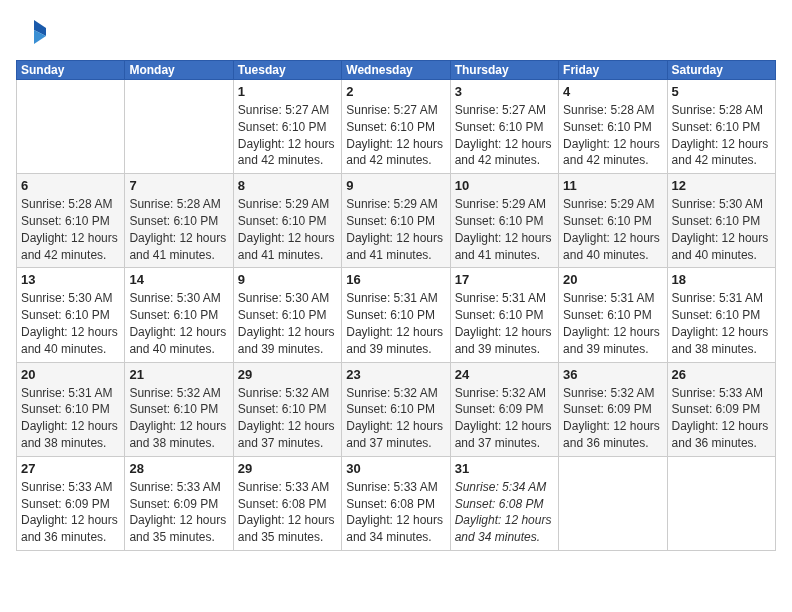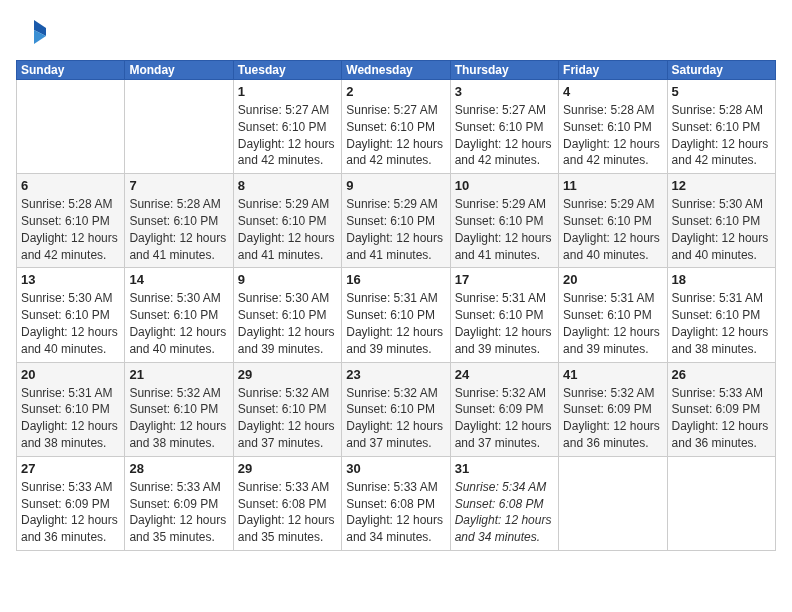--- a/index.html
+++ b/index.html
@@ -248,21 +248,21 @@
 Sunset: 6:10 PM
 Daylight: 12 hours and 37 minutes.</div>
         </td>
         <td>
           <div class="day-number">24</div>
           <div class="day-info" style="white-space: pre-line;">Sunrise: 5:32 AM
 Sunset: 6:09 PM
 Daylight: 12 hours and 37 minutes.</div>
         </td>
         <td>
-          <div class="day-number">41</div>
+          <div class="day-number">36</div>
           <div class="day-info" style="white-space: pre-line;">Sunrise: 5:32 AM
 Sunset: 6:09 PM
 Daylight: 12 hours and 36 minutes.</div>
         </td>
         <td>
           <div class="day-number">26</div>
           <div class="day-info" style="white-space: pre-line;">Sunrise: 5:33 AM
 Sunset: 6:09 PM
 Daylight: 12 hours and 36 minutes.</div>
         </td>

